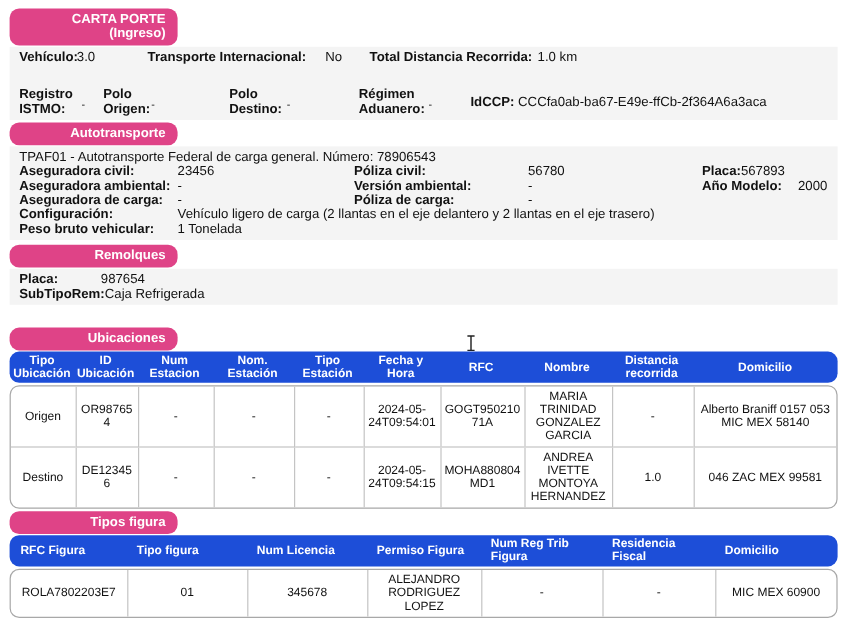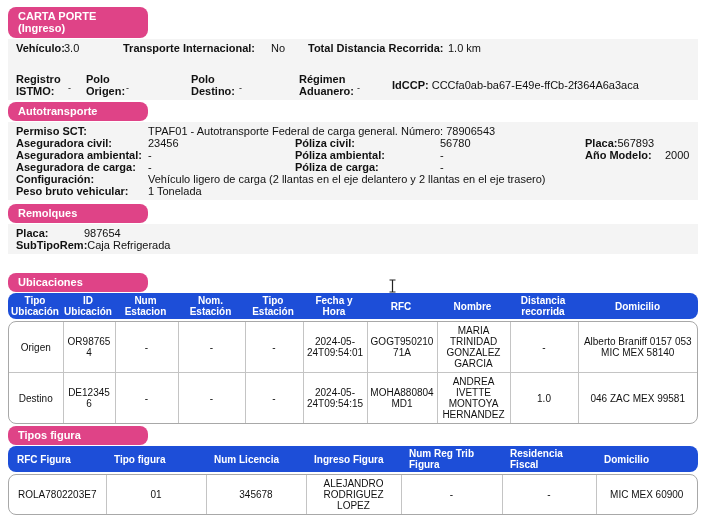--- a/index.html
+++ b/index.html
@@ -8,20 +8,21 @@
     width:706px; height:528px; position:relative; overflow:hidden;
     background:#fff; color:#111;
     font-family:"Liberation Sans","DejaVu Sans",sans-serif;
     font-size:11px;
   }
   .badge {
     display:inline-block; width:140px;
     background:#df4387; color:#fff; font-weight:bold; font-size:11px;
     border-radius:8px; padding:3px 10px 4px; margin:0 0 1px 8px;
     line-height:12px;
+    text-align:right;
   }
   .band { background:#f4f4f4; margin:0 8px; padding:3px 0 3px 8px; }
   .frow { display:flex; align-items:flex-start; line-height:12px; }
   .lbl { font-weight:bold; }
   .supdash { font-size:9px; vertical-align:4px; }
   .mt2{margin-top:2px}.mt3{margin-top:19px}.mt4{margin-top:4px}.mt7{margin-top:7px}.w37{width:37px}.w40{width:40px}
   .w48{width:48px}.w52{width:52px}.w58{width:58px}
   .w59{width:59px}.w68{width:68px}.w70{width:70px}.w80{width:80px}.w93{width:93px}
   .w105{width:105px}.w108{width:108px}.w132{width:132px}.w140{width:140px}.w145{width:145px}
   .w147{width:147px}.w148{width:148px}
@@ -78,34 +79,33 @@
     <span class="w108 shrink0"><span class="lbl w48" style="display:inline-block">Polo Destino:</span><span class="supdash">-</span></span>
     <span class="w93 shrink0"><span class="lbl w58" style="display:inline-block">Régimen Aduanero:</span><span class="supdash">-</span></span>
     <span style="align-self:center"><span class="lbl">IdCCP:</span> <span>CCCfa0ab-ba67-E49e-ffCb-2f364A6a3aca</span></span>
   </div>
 </div>
 
 
 <div class="badge mt2">Autotransporte</div>
 <div class="band">
   <div class="frow">
-    <span class="lbl w132 shrink0">Permiso SCT:</span>
     <span>TPAF01 - Autotransporte Federal de carga general. Número: 78906543</span>
   </div>
   <div class="frow">
     <span class="lbl w132 shrink0">Aseguradora civil:</span>
     <span class="w147 shrink0">23456</span>
     <span class="lbl w145 shrink0">Póliza civil:</span>
     <span class="w145 shrink0">56780</span>
     <span class="shrink0"><span class="lbl">Placa:</span><span>567893</span></span>
   </div>
   <div class="frow">
     <span class="lbl w132 shrink0">Aseguradora ambiental:</span>
     <span class="w147 shrink0">-</span>
-    <span class="lbl w145 shrink0">Póliza ambiental:</span>
+    <span class="lbl w145 shrink0">Versión ambiental:</span>
     <span class="w145 shrink0">-</span>
     <span class="lbl w80 shrink0">Año Modelo:</span>
     <span>2000</span>
   </div>
   <div class="frow">
     <span class="lbl w132 shrink0">Aseguradora de carga:</span>
     <span class="w147 shrink0">-</span>
     <span class="lbl w145 shrink0">Póliza de carga:</span>
     <span class="w145 shrink0">-</span>
   </div>
@@ -215,21 +215,21 @@
       <col>
       <col>
       <col>
       <col>
     </colgroup>
   <tbody>
       <tr>
     <th class="left">RFC Figura</th>
     <th class="left">Tipo figura</th>
     <th class="left">Num Licencia</th>
-    <th class="left">Ingreso Figura</th>
+    <th class="left">Permiso Figura</th>
     <th class="left">Num Reg Trib Figura</th>
     <th class="left">Residencia Fiscal</th>
     <th class="left">Domicilio</th>
   </tr>
 </tbody>
   </table>
 <div class="bwrap">
   <table class="btab fig">
     <colgroup>
         <col>

